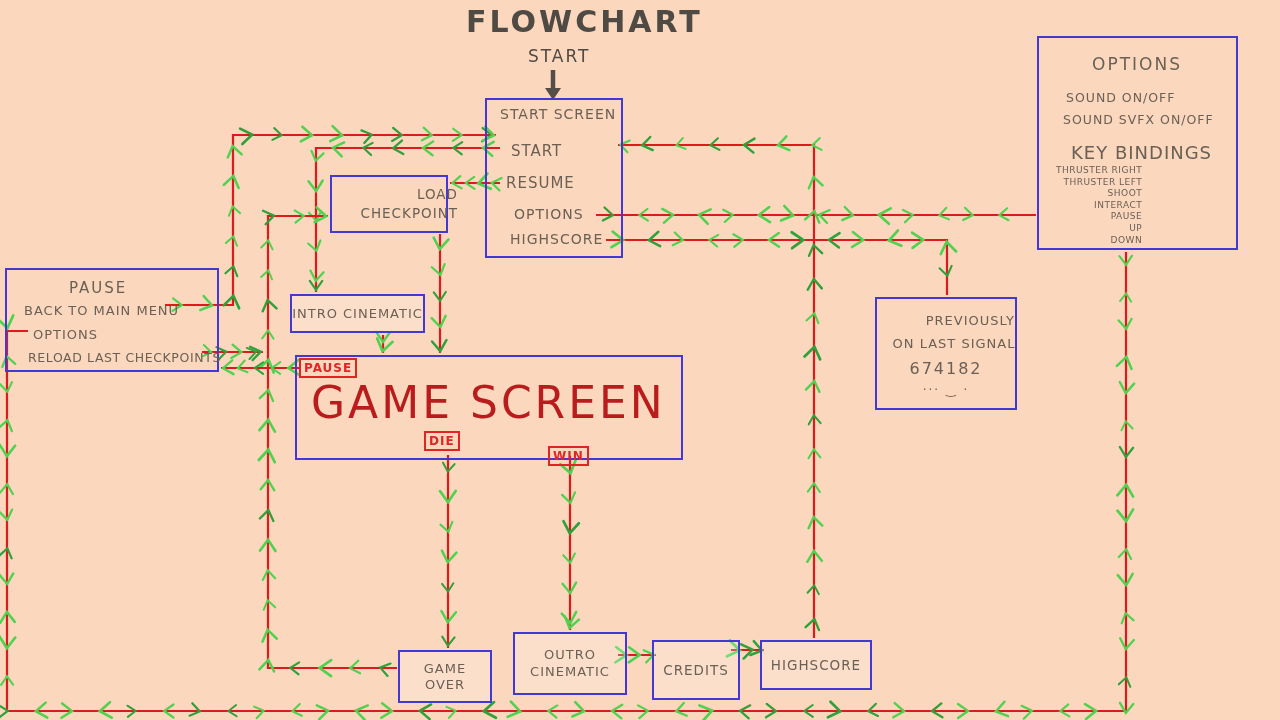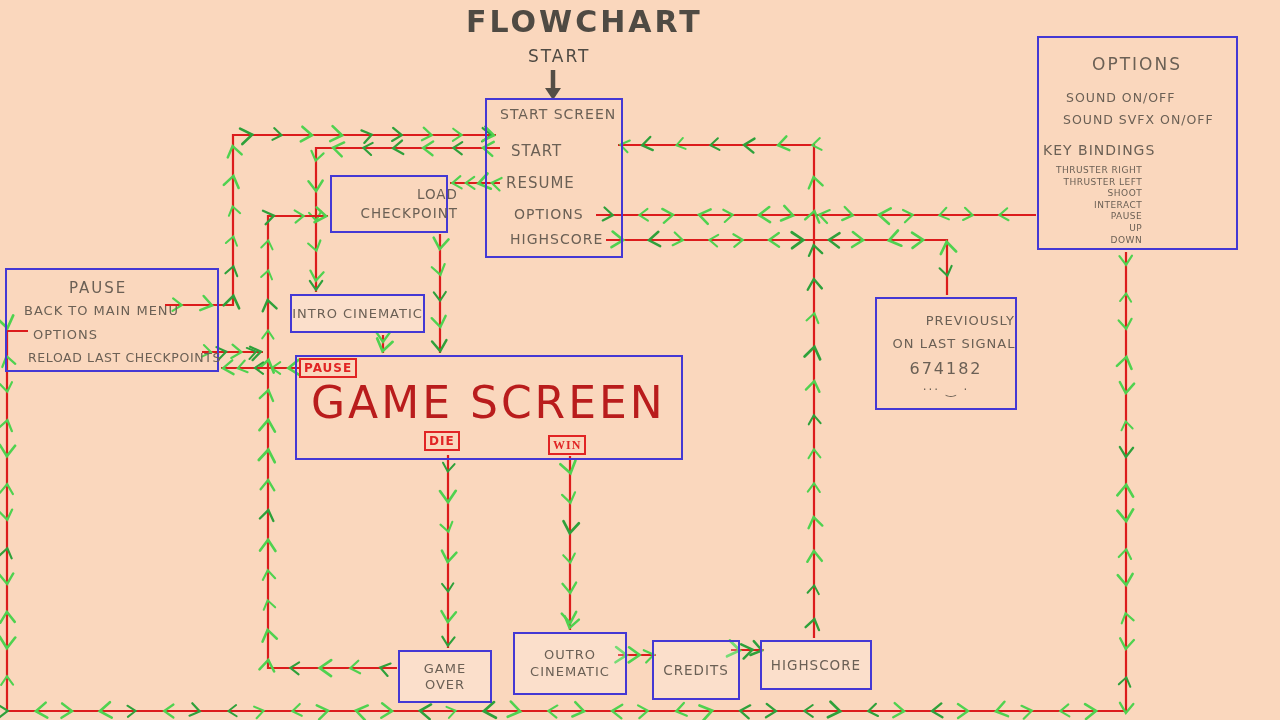--- a/index.html
+++ b/index.html
@@ -19,40 +19,40 @@
   .ss-title{top:6px;left:13px;font-size:14px;}
   .ss-i0{top:42px;left:24px;font-size:15px;}
   .ss-i1{top:74px;left:19px;font-size:15px;}
   .ss-i2{top:106px;left:27px;font-size:14px;}
   .ss-i3{top:131px;left:23px;font-size:14px;}
 
   .n-opt{left:1037px;top:36px;width:201px;height:214px;}
   .op-title{top:16px;left:53px;font-size:17px;letter-spacing:2px;}
   .op-s1{top:52px;left:27px;font-size:12.5px;}
   .op-s2{top:74px;left:24px;font-size:12.5px;}
-  .op-kb{top:104px;left:4px;font-size:14px;}
+  .op-kb{top:104px;left:32px;font-size:18px;}
   .op-bind{top:127px;left:17px;font-size:9px;line-height:11.6px;letter-spacing:0.5px;white-space:pre-line;}
 
   .n-pause{left:5px;top:268px;width:214px;height:104px;}
   .pb-title{top:9px;left:62px;font-size:15px;letter-spacing:2px;}
   .pb-i0{top:33px;left:17px;font-size:13px;}
   .pb-i1{top:57px;left:26px;font-size:13px;}
   .pb-i2{top:80px;left:21px;font-size:12.5px;letter-spacing:0.6px;}
 
   .n-load{left:330px;top:175px;width:118px;height:58px;text-align:center;}
   .ld-txt{width:100%;top:8px;left:12px;font-size:13.5px;line-height:19px;white-space:pre-line;text-align:right;}
 
   .n-intro{left:290px;top:294px;width:135px;height:39px;display:flex;align-items:center;justify-content:center;}
   .in-txt{font-size:13px;letter-spacing:1px;}
 
   .n-game{left:295px;top:355px;width:388px;height:105px;}
   .gs-big{top:20px;left:14px;font-size:44px;letter-spacing:3px;color:#b91c1c;}
   .tag-pause{left:299px;top:358px;}
   .tag-die{left:424px;top:431px;}
-  .tag-win{left:548px;top:435px;font-family:Liberation Serif, serif;}
+  .tag-win{left:548px;top:446px;}
 
   .n-prev{left:875px;top:297px;width:142px;height:113px;text-align:center;}
   .pv-l0{width:100%;top:14px;left:0;font-size:13px;text-align:right;}
   .pv-l1{width:100%;top:37px;left:8px;font-size:13px;}
   .pv-l2{width:100%;top:60px;left:0;font-size:16px;letter-spacing:2px;}
   .pv-l3{width:100%;top:84px;left:0;font-size:12px;letter-spacing:2px;}
 
   .n-go{left:398px;top:650px;width:94px;height:53px;text-align:center;}
   .go-txt{width:100%;top:9px;left:0;font-size:13px;line-height:16px;white-space:pre-line;}
 

